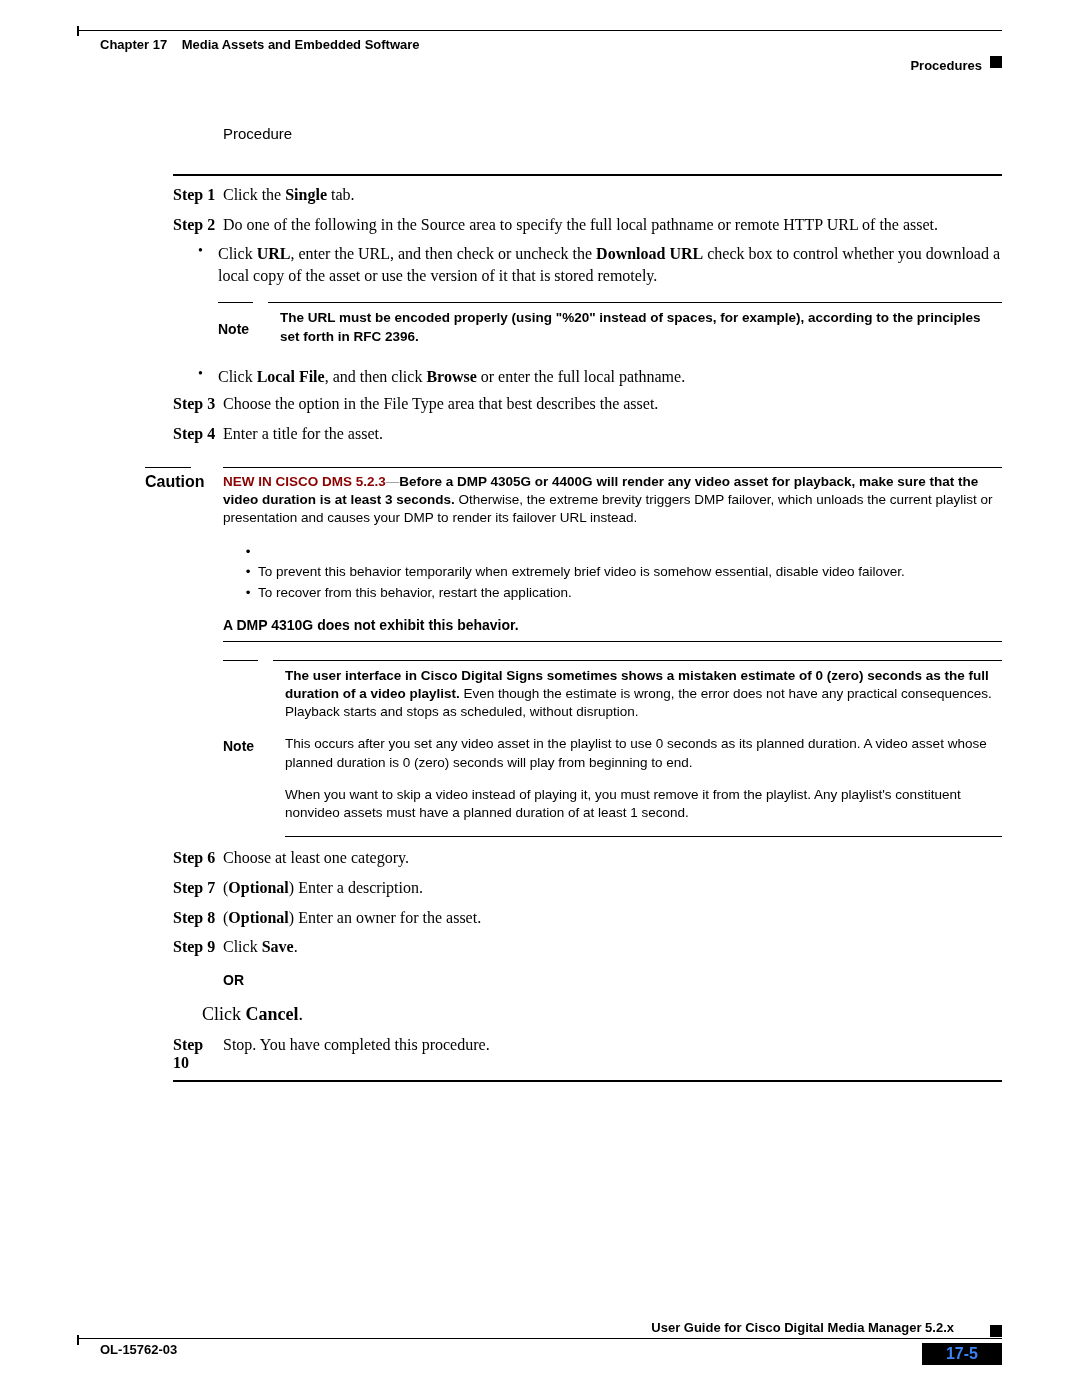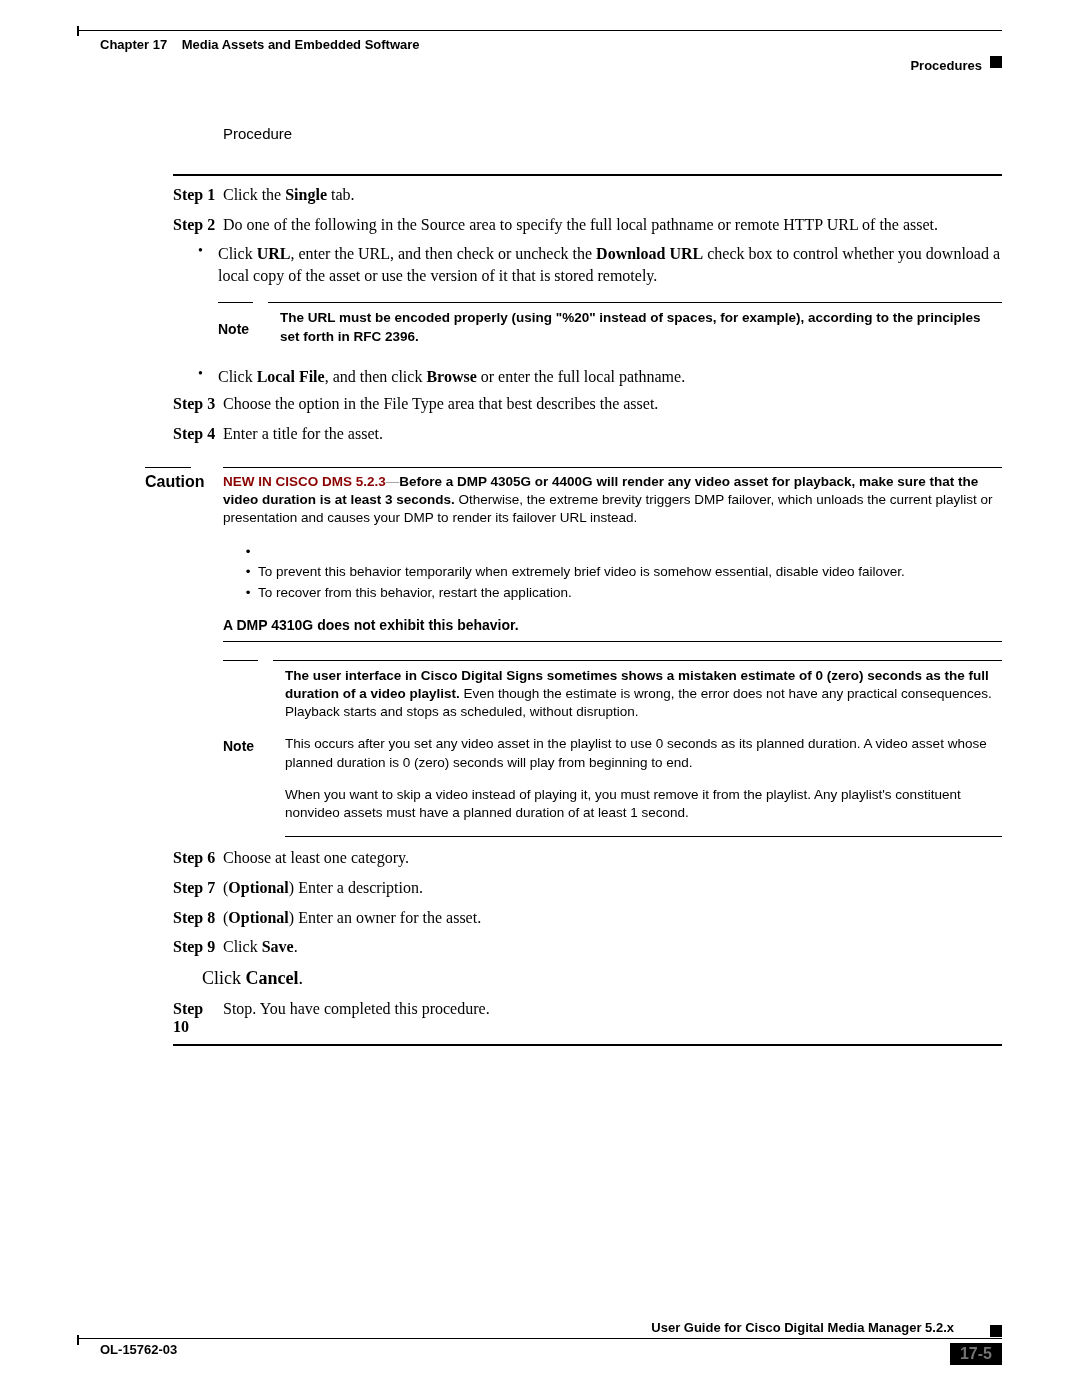--- a/index.html
+++ b/index.html
@@ -251,25 +251,25 @@
     left: 100px;
     font-family: Arial, sans-serif;
     font-size: 13px;
     font-weight: bold;
   }
   .page-badge {
     position: absolute;
     bottom: 32px;
     right: 78px;
     background: #000;
-    color: #737373;
+    color: #3b82f6;
     font-family: Arial, sans-serif;
     font-weight: bold;
     font-size: 16px;
-    padding: 2px 10px;
+    padding: 2px 24px;
   }
   .footer-tick-left {
     position: absolute;
     bottom: 52px;
     left: 77px;
     width: 2px;
     height: 10px;
     background: #000;
   }
   .footer-accent {
@@ -408,20 +408,21 @@
     <div class="body">
       <span>(</span><b>Optional</b><span>) Enter an owner for the asset.</span>
     </div>
   </div>
   <div class="step">
     <div class="label">Step 9</div>
     <div class="body">
       <span>Click </span><b>Save</b><span>.</span>
     </div>
   </div>
+  <div class="or-label">OR</div>
   <div class="plain50">
     <span>Click </span><b>Cancel</b><span>.</span>
   </div>
   <div class="step">
     <div class="label">Step 10</div>
     <div class="body">Stop. You have completed this procedure.</div>
   </div>
 
   <div class="sep-line" style="margin-top:6px;"></div>
 </div>

